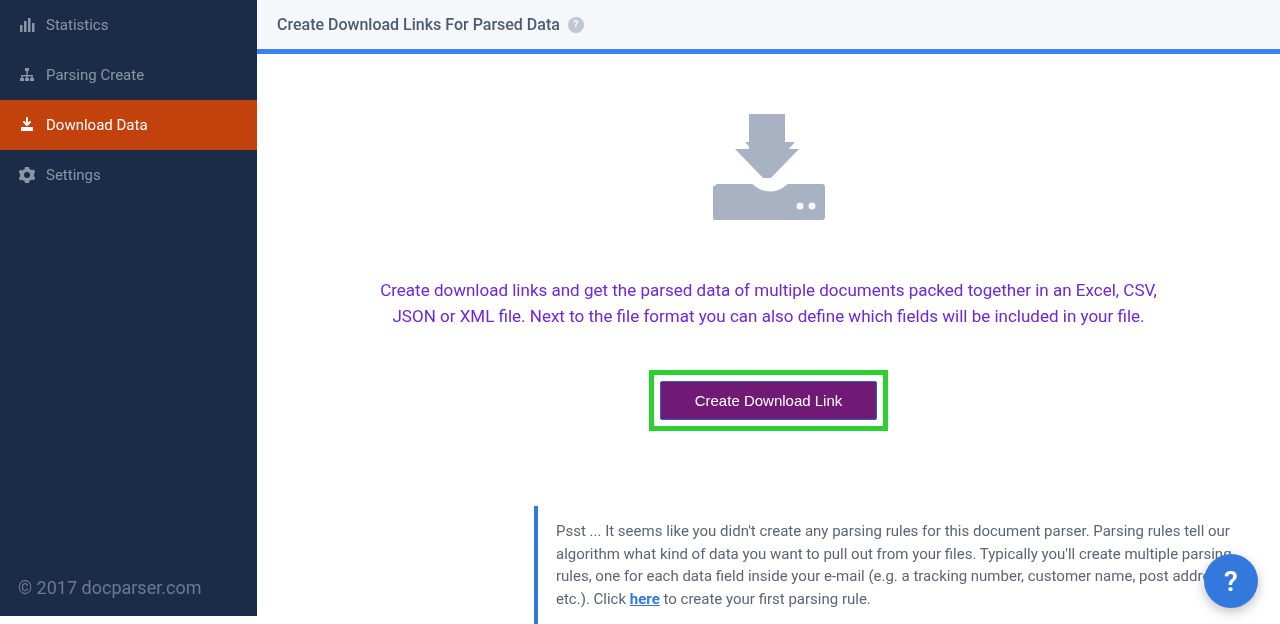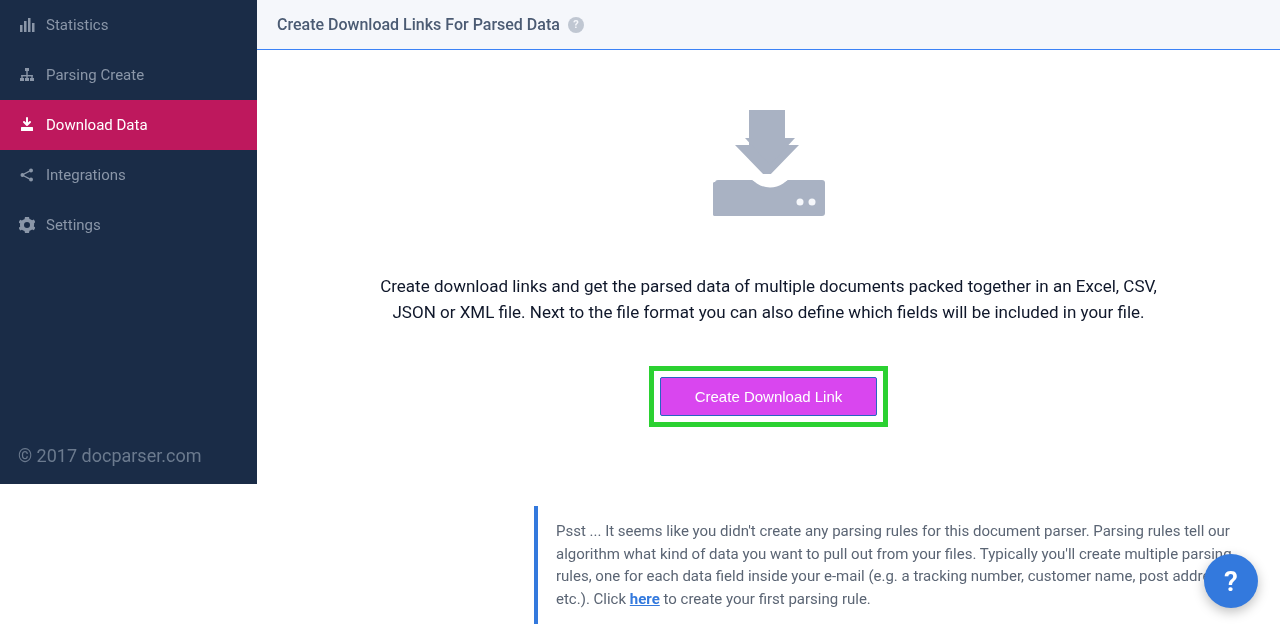--- a/index.html
+++ b/index.html
@@ -11,36 +11,36 @@
       width: 1280px;
       height: 624px;
       overflow: hidden;
       position: relative;
     }
     .sidebar {
       position: absolute;
       left: 0;
       top: 0;
       width: 257px;
-      height: 484px;
+      height: 616px;
       background: #1a2c47;
       display: flex;
       flex-direction: column;
     }
     .sidebar-item {
       display: flex;
       align-items: center;
       height: 50px;
       padding: 0 18px;
       color: #8a96a8;
       cursor: pointer;
       font-size: 15px;
     }
     .sidebar-item.active {
-      background: #be185d;
+      background: #c2410c;
       color: #ffffff;
     }
     .sidebar-item .icon {
       width: 18px;
       display: inline-flex;
       align-items: center;
       justify-content: center;
       margin-right: 10px;
       flex-shrink: 0;
     }
@@ -55,21 +55,21 @@
       position: absolute;
       left: 257px;
       top: 0;
       right: 0;
       height: 624px;
       display: flex;
       flex-direction: column;
     }
     .page-header {
       background: #f5f7fb;
-      border-bottom: 1px solid #3b82f6;
+      border-bottom: 5px solid #3b82f6;
       padding: 15px 20px;
       display: flex;
       align-items: center;
       color: #4b5b73;
       font-size: 16px;
       font-weight: 500;
     }
     .page-header .help-icon {
       margin-left: 8px;
       display: inline-flex;
@@ -89,32 +89,32 @@
       display: flex;
       flex-direction: column;
       align-items: center;
       overflow: hidden;
     }
     .hero-icon { color: #a9b2c3; }
     .hero-text {
       margin-top: 50px;
       max-width: 820px;
       text-align: center;
-      color: #0f172a;
+      color: #6d28d9;
       font-size: 17px;
       line-height: 1.55;
     }
     .cta-wrap {
       margin-top: 40px;
       border: 5px solid #2bd131;
       padding: 6px;
       display: inline-block;
     }
     .cta-button {
-      background: #d946ef;
+      background: #701a75;
       border: 1px solid #2865c2;
       color: #ffffff;
       font-size: 15px;
       padding: 10px 34px;
       cursor: pointer;
       border-radius: 2px;
     }
     .alert-box {
       position: absolute;
       left: 277px;
@@ -183,31 +183,20 @@
     <span>Parsing Create</span>
   </div>
   <div class="sidebar-item active">
     <span class="icon">
       <svg viewBox="0 0 16 16" fill="currentColor">
           <path d="M8 1v7M8 8l-3-3M8 8l3-3" stroke="currentColor" stroke-width="2" fill="none" stroke-linecap="round"></path>
           <rect x="2" y="10" width="12" height="4" rx="0.5"></rect>
         </svg>
     </span>
     <span>Download Data</span>
-  </div>
-  <div class="sidebar-item">
-    <span class="icon">
-      <svg viewBox="0 0 16 16" fill="currentColor">
-          <circle cx="3.5" cy="8" r="2"></circle>
-          <circle cx="12" cy="3.5" r="2"></circle>
-          <circle cx="12" cy="12.5" r="2"></circle>
-          <path d="M5 7l5.5-2.8M5 9l5.5 2.8" stroke="currentColor" stroke-width="1.3"></path>
-        </svg>
-    </span>
-    <span>Integrations</span>
   </div>
   <div class="sidebar-item">
     <span class="icon">
       <svg viewBox="0 0 16 16" fill="currentColor">
           <path d="M8 5a3 3 0 100 6 3 3 0 000-6zm7 3c0 .5-.05 1-.14 1.47l1.53 1.2-1.5 2.6-1.8-.72c-.75.6-1.63 1.05-2.6 1.3L10 16H6l-.49-1.95c-.97-.25-1.85-.7-2.6-1.3l-1.8.72-1.5-2.6 1.53-1.2C1.05 9 1 8.5 1 8s.05-1 .14-1.47L-.39 5.33l1.5-2.6 1.8.72c.75-.6 1.63-1.05 2.6-1.3L6 0h4l.49 1.95c.97.25 1.85.7 2.6 1.3l1.8-.72 1.5 2.6-1.53 1.2c.9.47.14.97.14 1.47z"></path>
         </svg>
     </span>
     <span>Settings</span>
   </div>
   <div class="sidebar-footer">© 2017 docparser.com</div>

